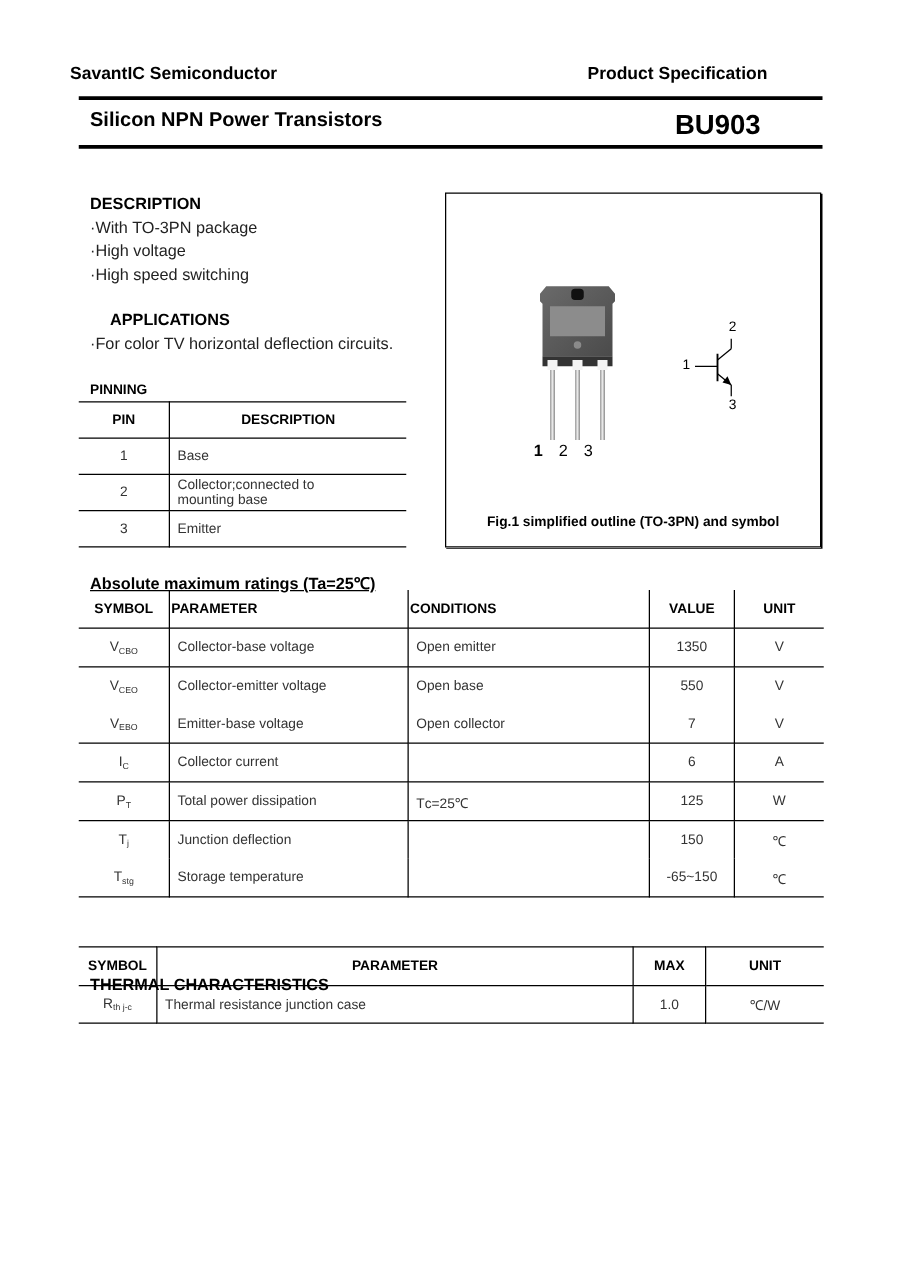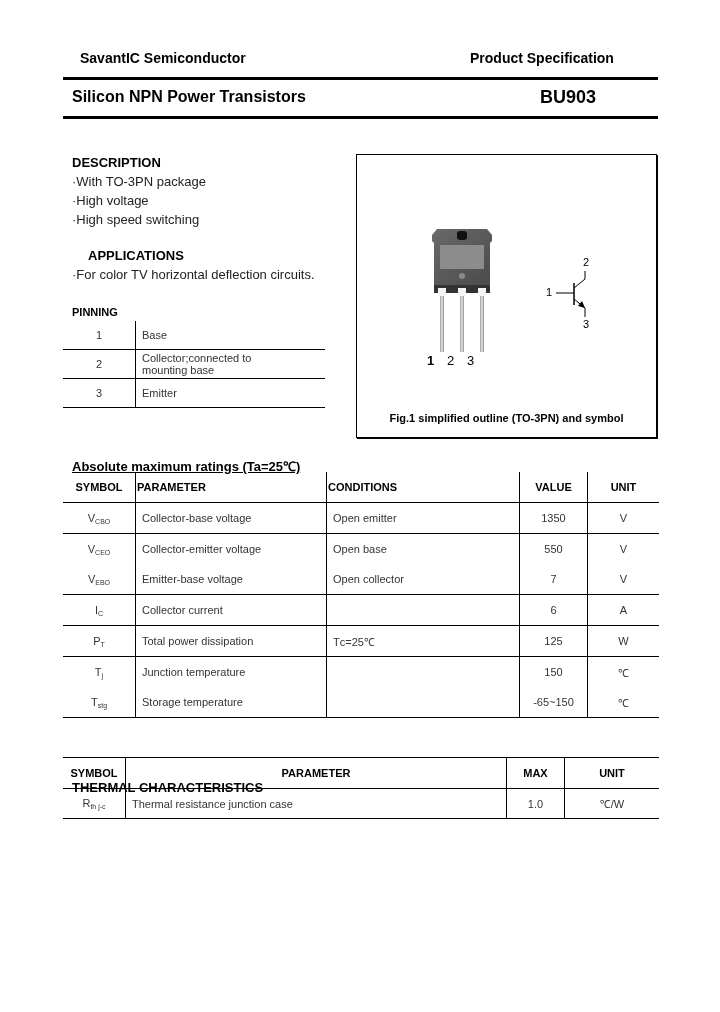--- a/index.html
+++ b/index.html
@@ -1,25 +1,25 @@
 <!DOCTYPE html>
 <html><head>
   <meta charset="utf-8">
   <style>
     html, body { margin: 0; padding: 0; background: #ffffff; }
     body {
       width: 720px; height: 1012px; position: relative; overflow: hidden;
       font-family: "Liberation Sans", sans-serif; color: #000;
     }
     .abs { position: absolute; }
-    .hdr-company { left: 80px; top: 50px; font-size: 14px; font-weight: bold; }
+    .hdr-company { left: 56px; top: 50px; font-size: 14px; font-weight: bold; }
     .hdr-spec { left: 470px; top: 50px; font-size: 14px; font-weight: bold; }
     .rule1 { left: 63px; top: 77px; width: 595px; height: 3px; background: #000; }
     .hdr-title { left: 72px; top: 88px; font-size: 16px; font-weight: bold; }
-    .hdr-part { left: 540px; top: 87px; font-size: 18px; font-weight: bold; }
+    .hdr-part { left: 540px; top: 87px; font-size: 22px; font-weight: bold; }
     .rule2 { left: 63px; top: 116px; width: 595px; height: 3px; background: #000; }
 
     .sec-title { font-size: 13px; font-weight: bold; }
     .bullet { font-size: 13px; line-height: 19px; color: #222; }
 
     
     table { border-collapse: collapse; font-size: 11px; }
     .pin-tbl { left: 63px; top: 321px; width: 262px; }
     .pin-tbl td, .pin-tbl th { padding: 0 6px; }
     .pin-tbl th { height: 28px; font-weight: bold; text-align: center; border-top: 1px solid #000; border-bottom: 1px solid #000; }
@@ -67,20 +67,24 @@
 </div>
 
 <div class="abs sec-title" style="left:88px;top:248px;">APPLICATIONS</div>
 <div class="abs" style="left:72px;top:265px;">
   <div class="bullet">·For color TV horizontal deflection circuits.</div>
 </div>
 
 <div class="abs" style="left:72px;top:306px;font-size:11px;font-weight:bold;">PINNING</div>
 <table class="abs pin-tbl">
   <tbody>
+      <tr>
+    <th class="c1">PIN</th>
+    <th>DESCRIPTION</th>
+  </tr>
   <tr>
     <td class="c1">1</td>
     <td class="c2">Base</td>
   </tr>
   <tr>
     <td class="c1">2</td>
     <td class="c2" style="padding-right:70px;">Collector;connected to mounting base</td>
   </tr>
   <tr>
     <td class="c1">3</td>
@@ -175,21 +179,21 @@
   </tr>
   <tr class="bb">
     <td class="s vline"><span>P</span><sub>T</sub></td>
     <td class="p vline">Total power dissipation</td>
     <td class="c vline">Tᴄ=25℃</td>
     <td class="v vline">125</td>
     <td class="u">W</td>
   </tr>
   <tr>
     <td class="s vline"><span>T</span><sub>j</sub></td>
-    <td class="p vline">Junction temperature</td>
+    <td class="p vline">Junction deflection</td>
     <td class="c vline"></td>
     <td class="v vline">150</td>
     <td class="u">℃</td>
   </tr>
   <tr class="bb">
     <td class="s vline"><span>T</span><sub>stg</sub></td>
     <td class="p vline">Storage temperature</td>
     <td class="c vline"></td>
     <td class="v vline">-65~150</td>
     <td class="u">℃</td>

